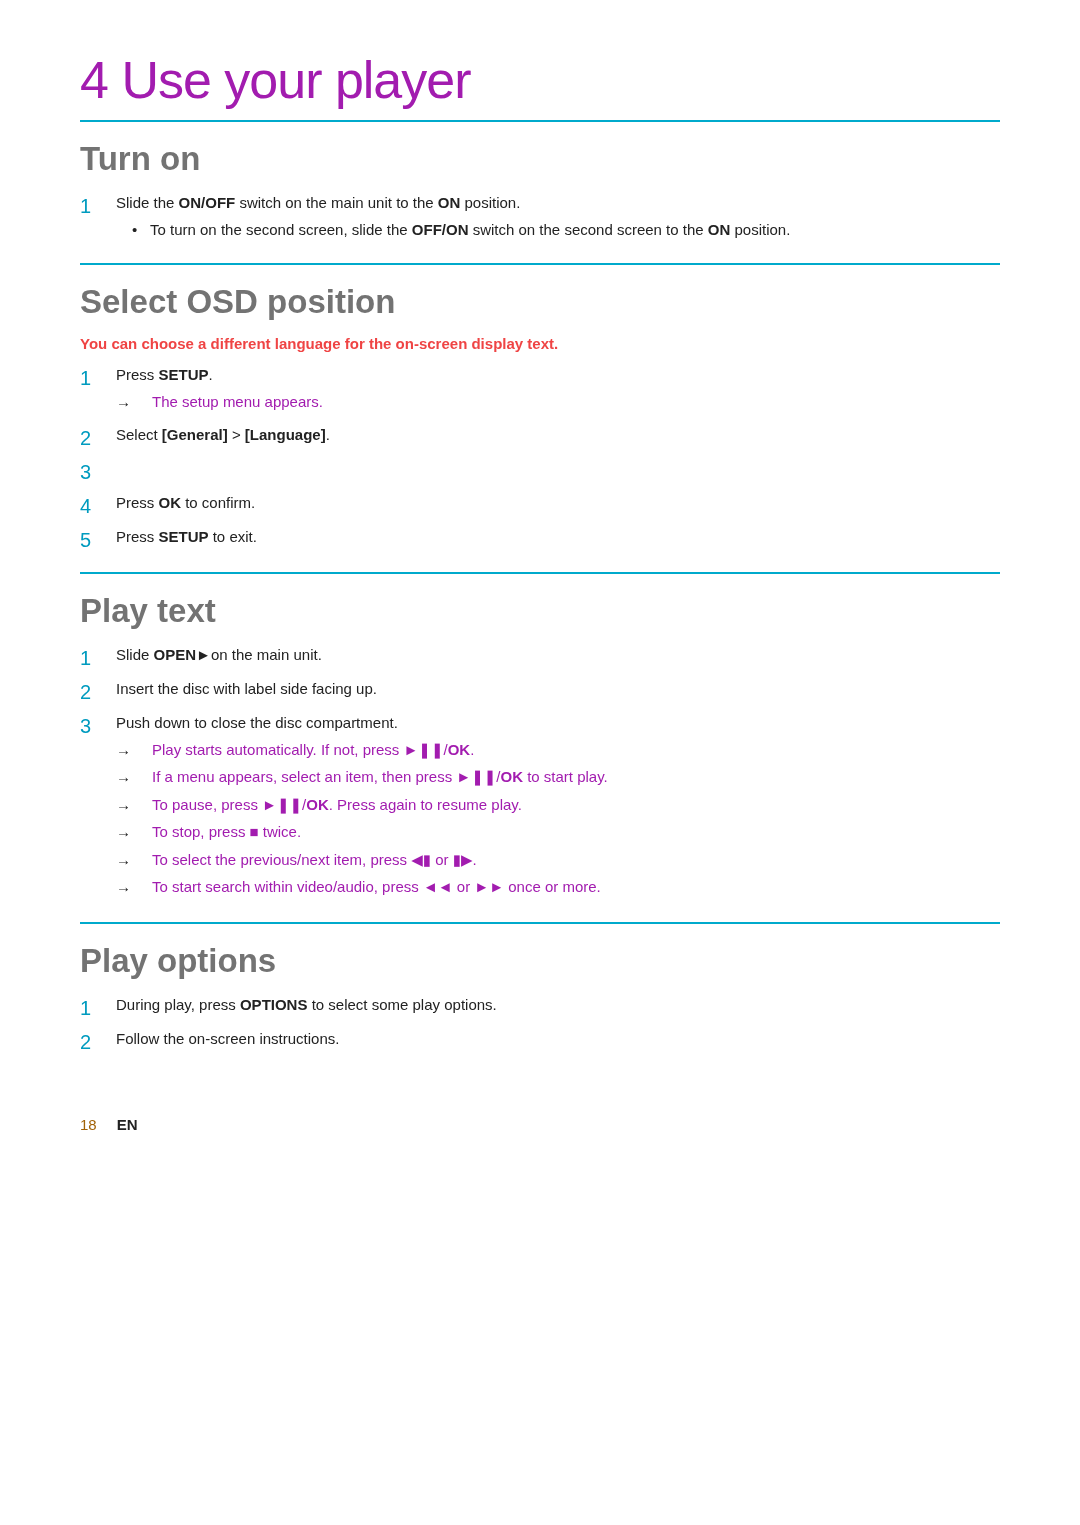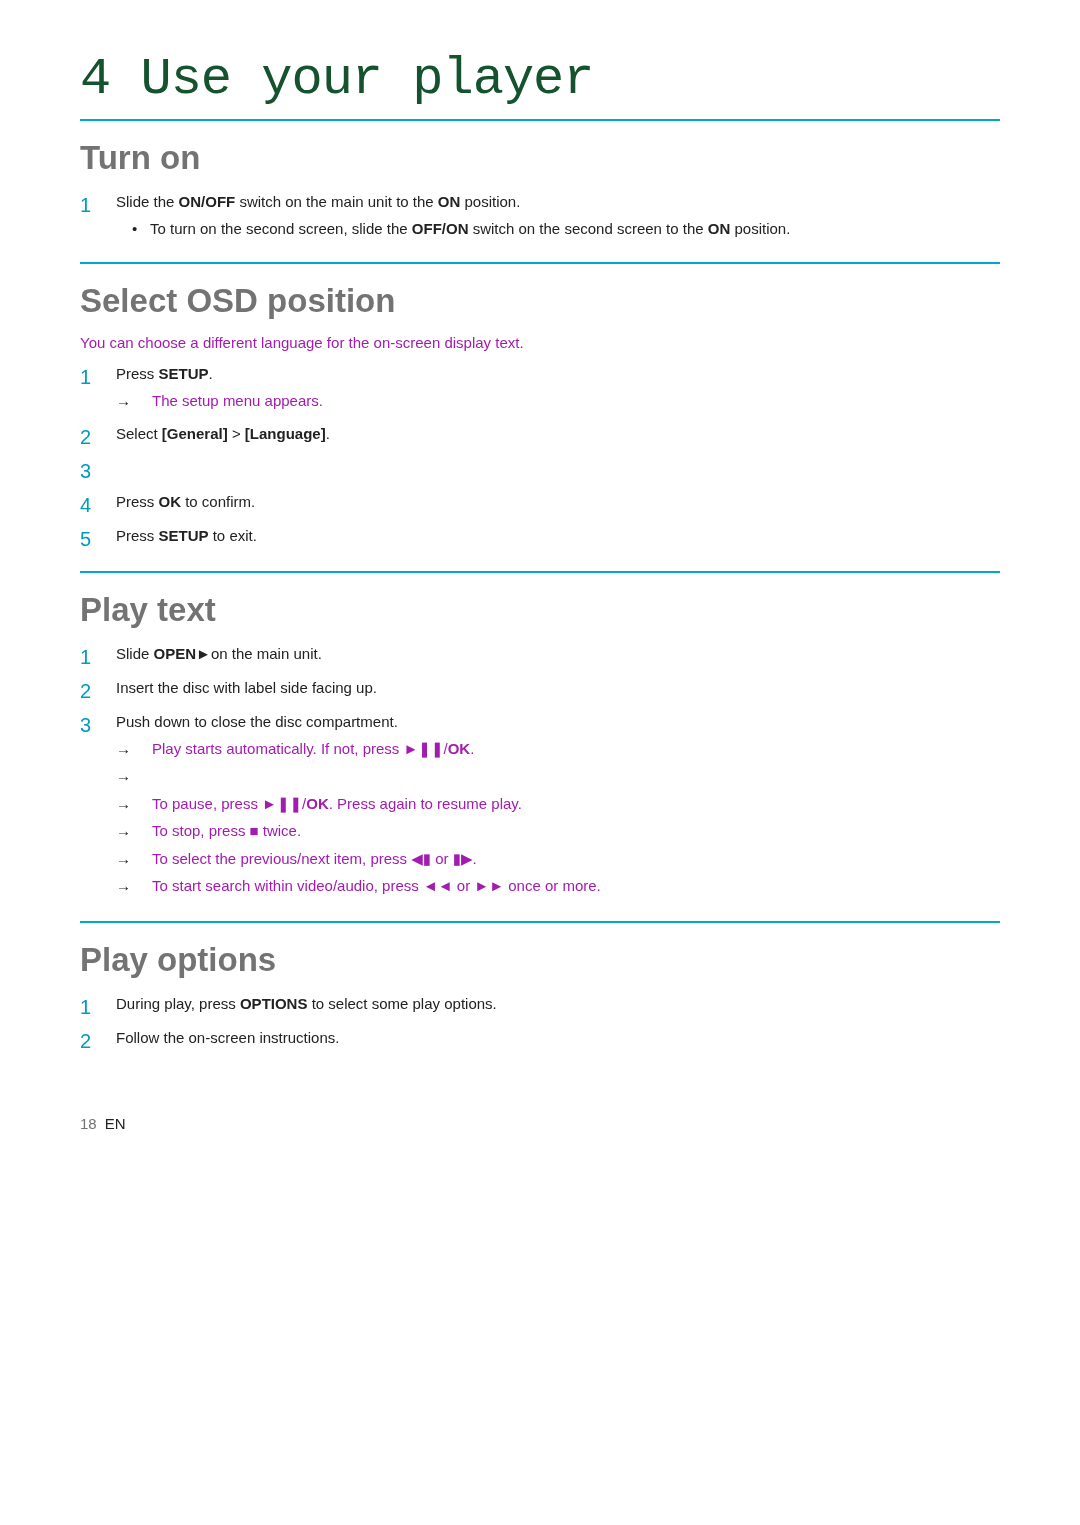--- a/index.html
+++ b/index.html
@@ -10,43 +10,43 @@
       font-size: 15px;
       color: #222222;
       width: 1080px;
       min-height: 1525px;
       padding: 50px 80px 60px 80px;
     }
 
     .page-title {
       font-size: 52px;
       font-weight: 300;
-      color: #14532d;
+      color: #a21caf;
       margin-bottom: 10px;
       letter-spacing: -1px;
-      font-family: Liberation Mono, monospace;
     }
 
     hr.divider {
       border: none;
       border-top: 2px solid #00aacc;
       margin-bottom: 18px;
     }
 
     .section-title {
       font-size: 33px;
       font-weight: 700;
       color: #737373;
       margin-bottom: 14px;
     }
 
     .section-desc {
       font-size: 15px;
-      color: #a21caf;
+      color: #ef4444;
       margin-bottom: 12px;
+      font-weight: bold;
     }
 
     .steps {
       list-style: none;
       margin-bottom: 18px;
     }
 
     .step-item {
       display: flex;
       align-items: flex-start;
@@ -116,28 +116,28 @@
     }
 
     .footer {
       display: flex;
       align-items: center;
       margin-top: 60px;
     }
 
     .footer-page {
       font-size: 15px;
-      color: #737373;
-      margin-right: 8px;
+      color: #a16207;
+      margin-right: 20px;
     }
 
     .footer-lang {
       font-size: 15px;
       color: #222;
-      font-weight: 400;
+      font-weight: 700;
     }
   </style>
 </head>
 <body>
 
 <h1 class="page-title">
   <span>4</span>&nbsp;<span>Use your player</span>
 </h1>
 <hr class="divider">
 
@@ -219,20 +219,21 @@
       <span class="step-num">3</span>
       <span class="step-text">
         Push down to close the disc compartment.
         <ul class="sub-bullets">
           <li class="arrow-bullet">
             <span class="arrow-sym">→</span>
             <span class="arrow-text">Play starts automatically. If not, press ►❚❚/<b>OK</b>.</span>
           </li>
           <li class="arrow-bullet">
             <span class="arrow-sym">→</span>
+            <span class="arrow-text">If a menu appears, select an item, then press ►❚❚/<b>OK</b> to start play.</span>
           </li>
           <li class="arrow-bullet">
             <span class="arrow-sym">→</span>
             <span class="arrow-text">To pause, press ►❚❚/<b>OK</b>. Press again to resume play.</span>
           </li>
           <li class="arrow-bullet">
             <span class="arrow-sym">→</span>
             <span class="arrow-text">To stop, press ■ twice.</span>
           </li>
           <li class="arrow-bullet">

